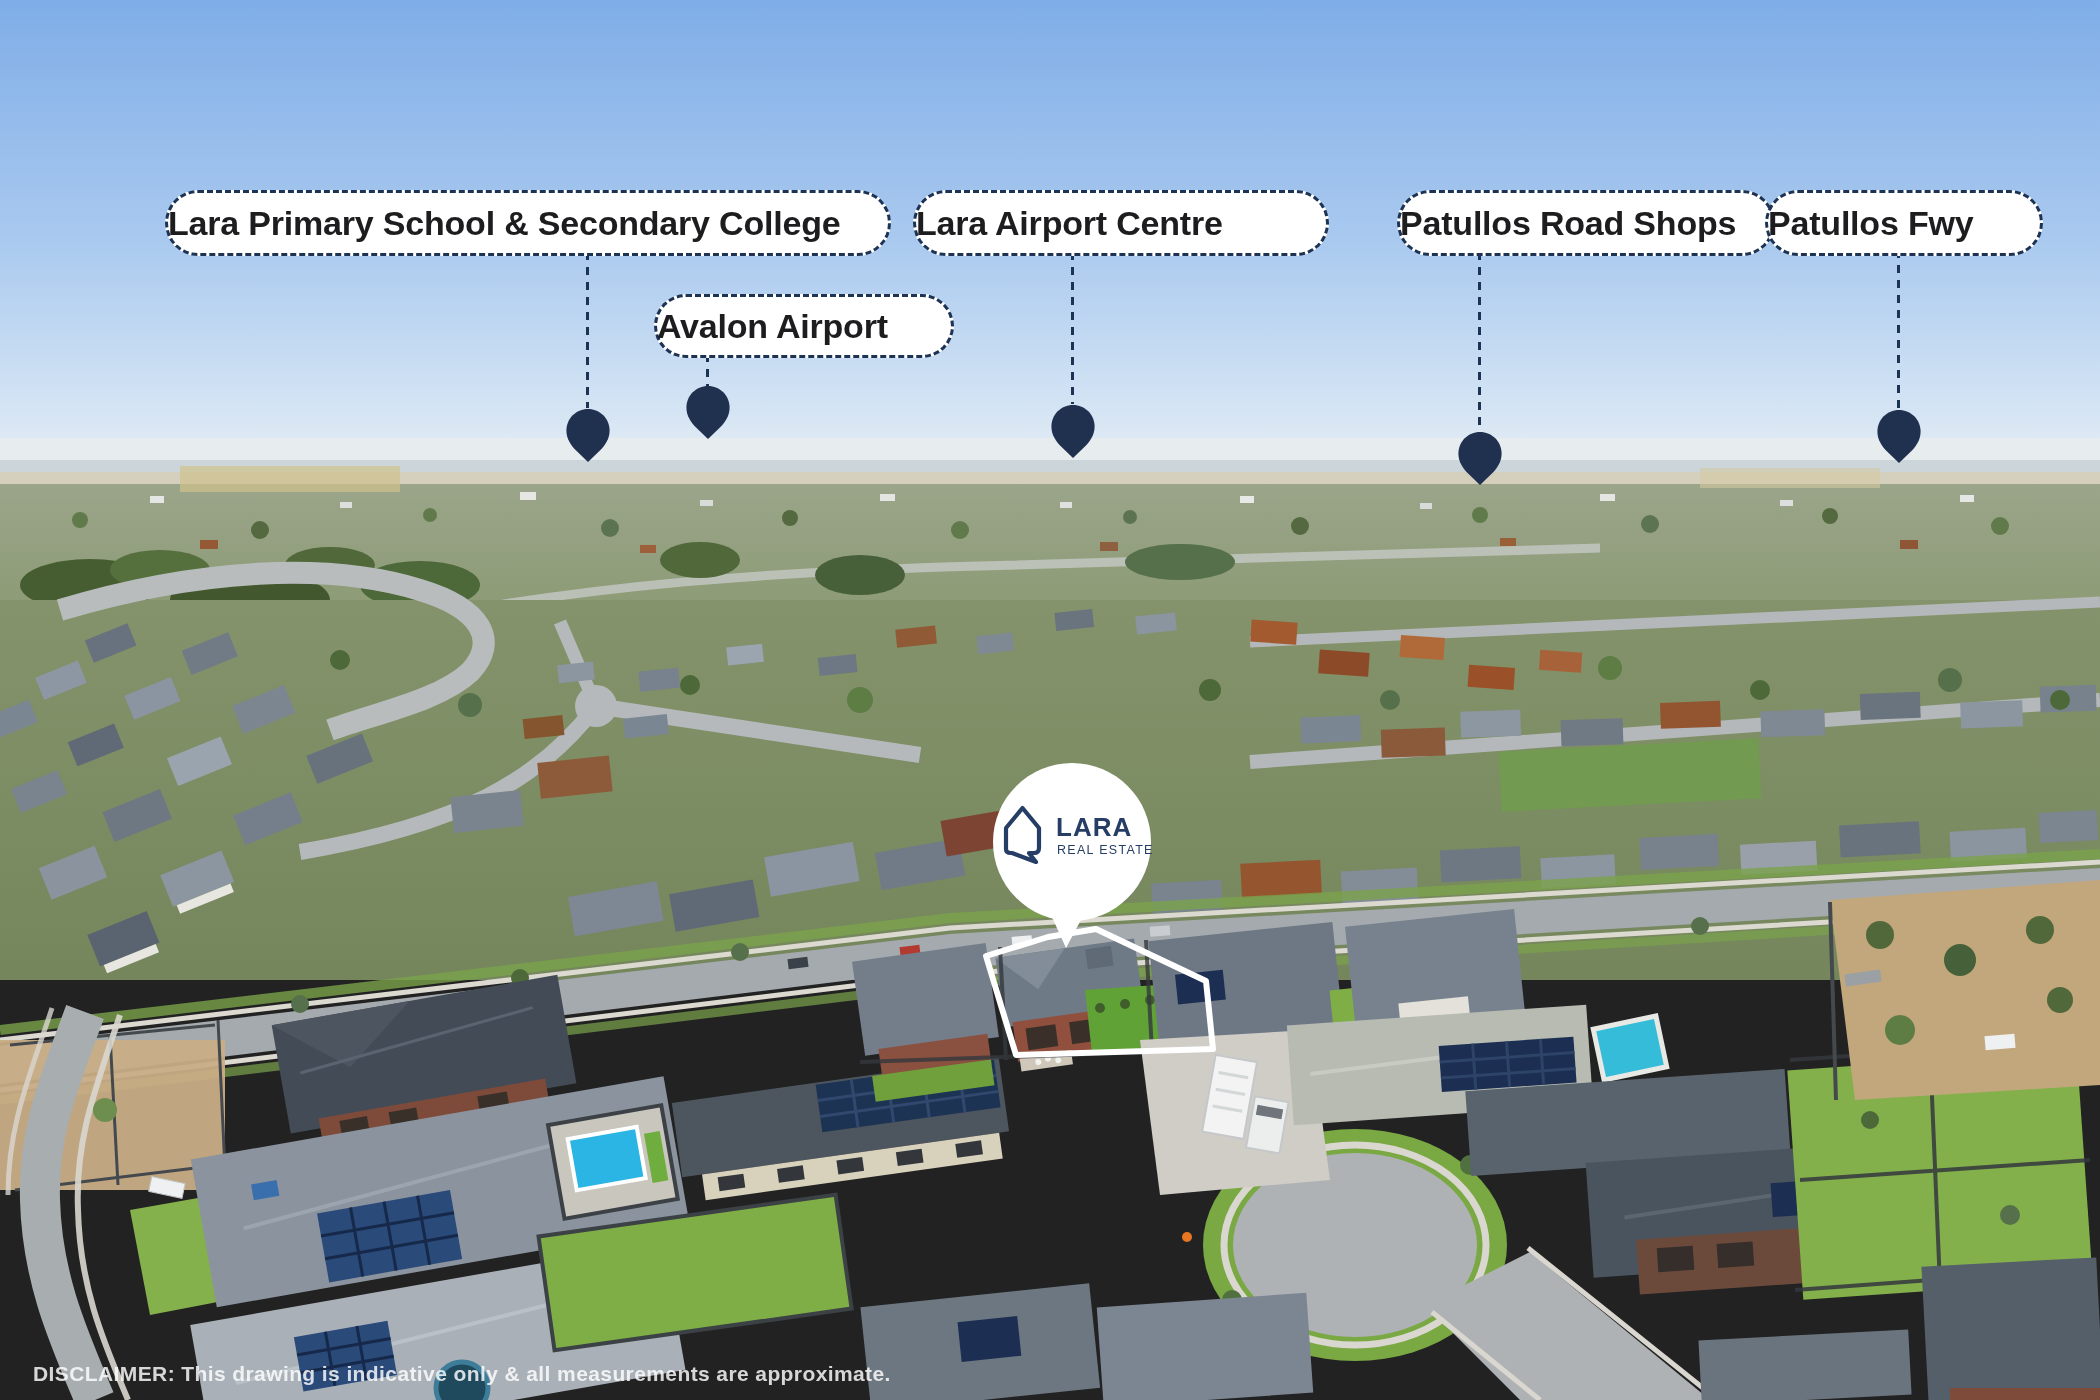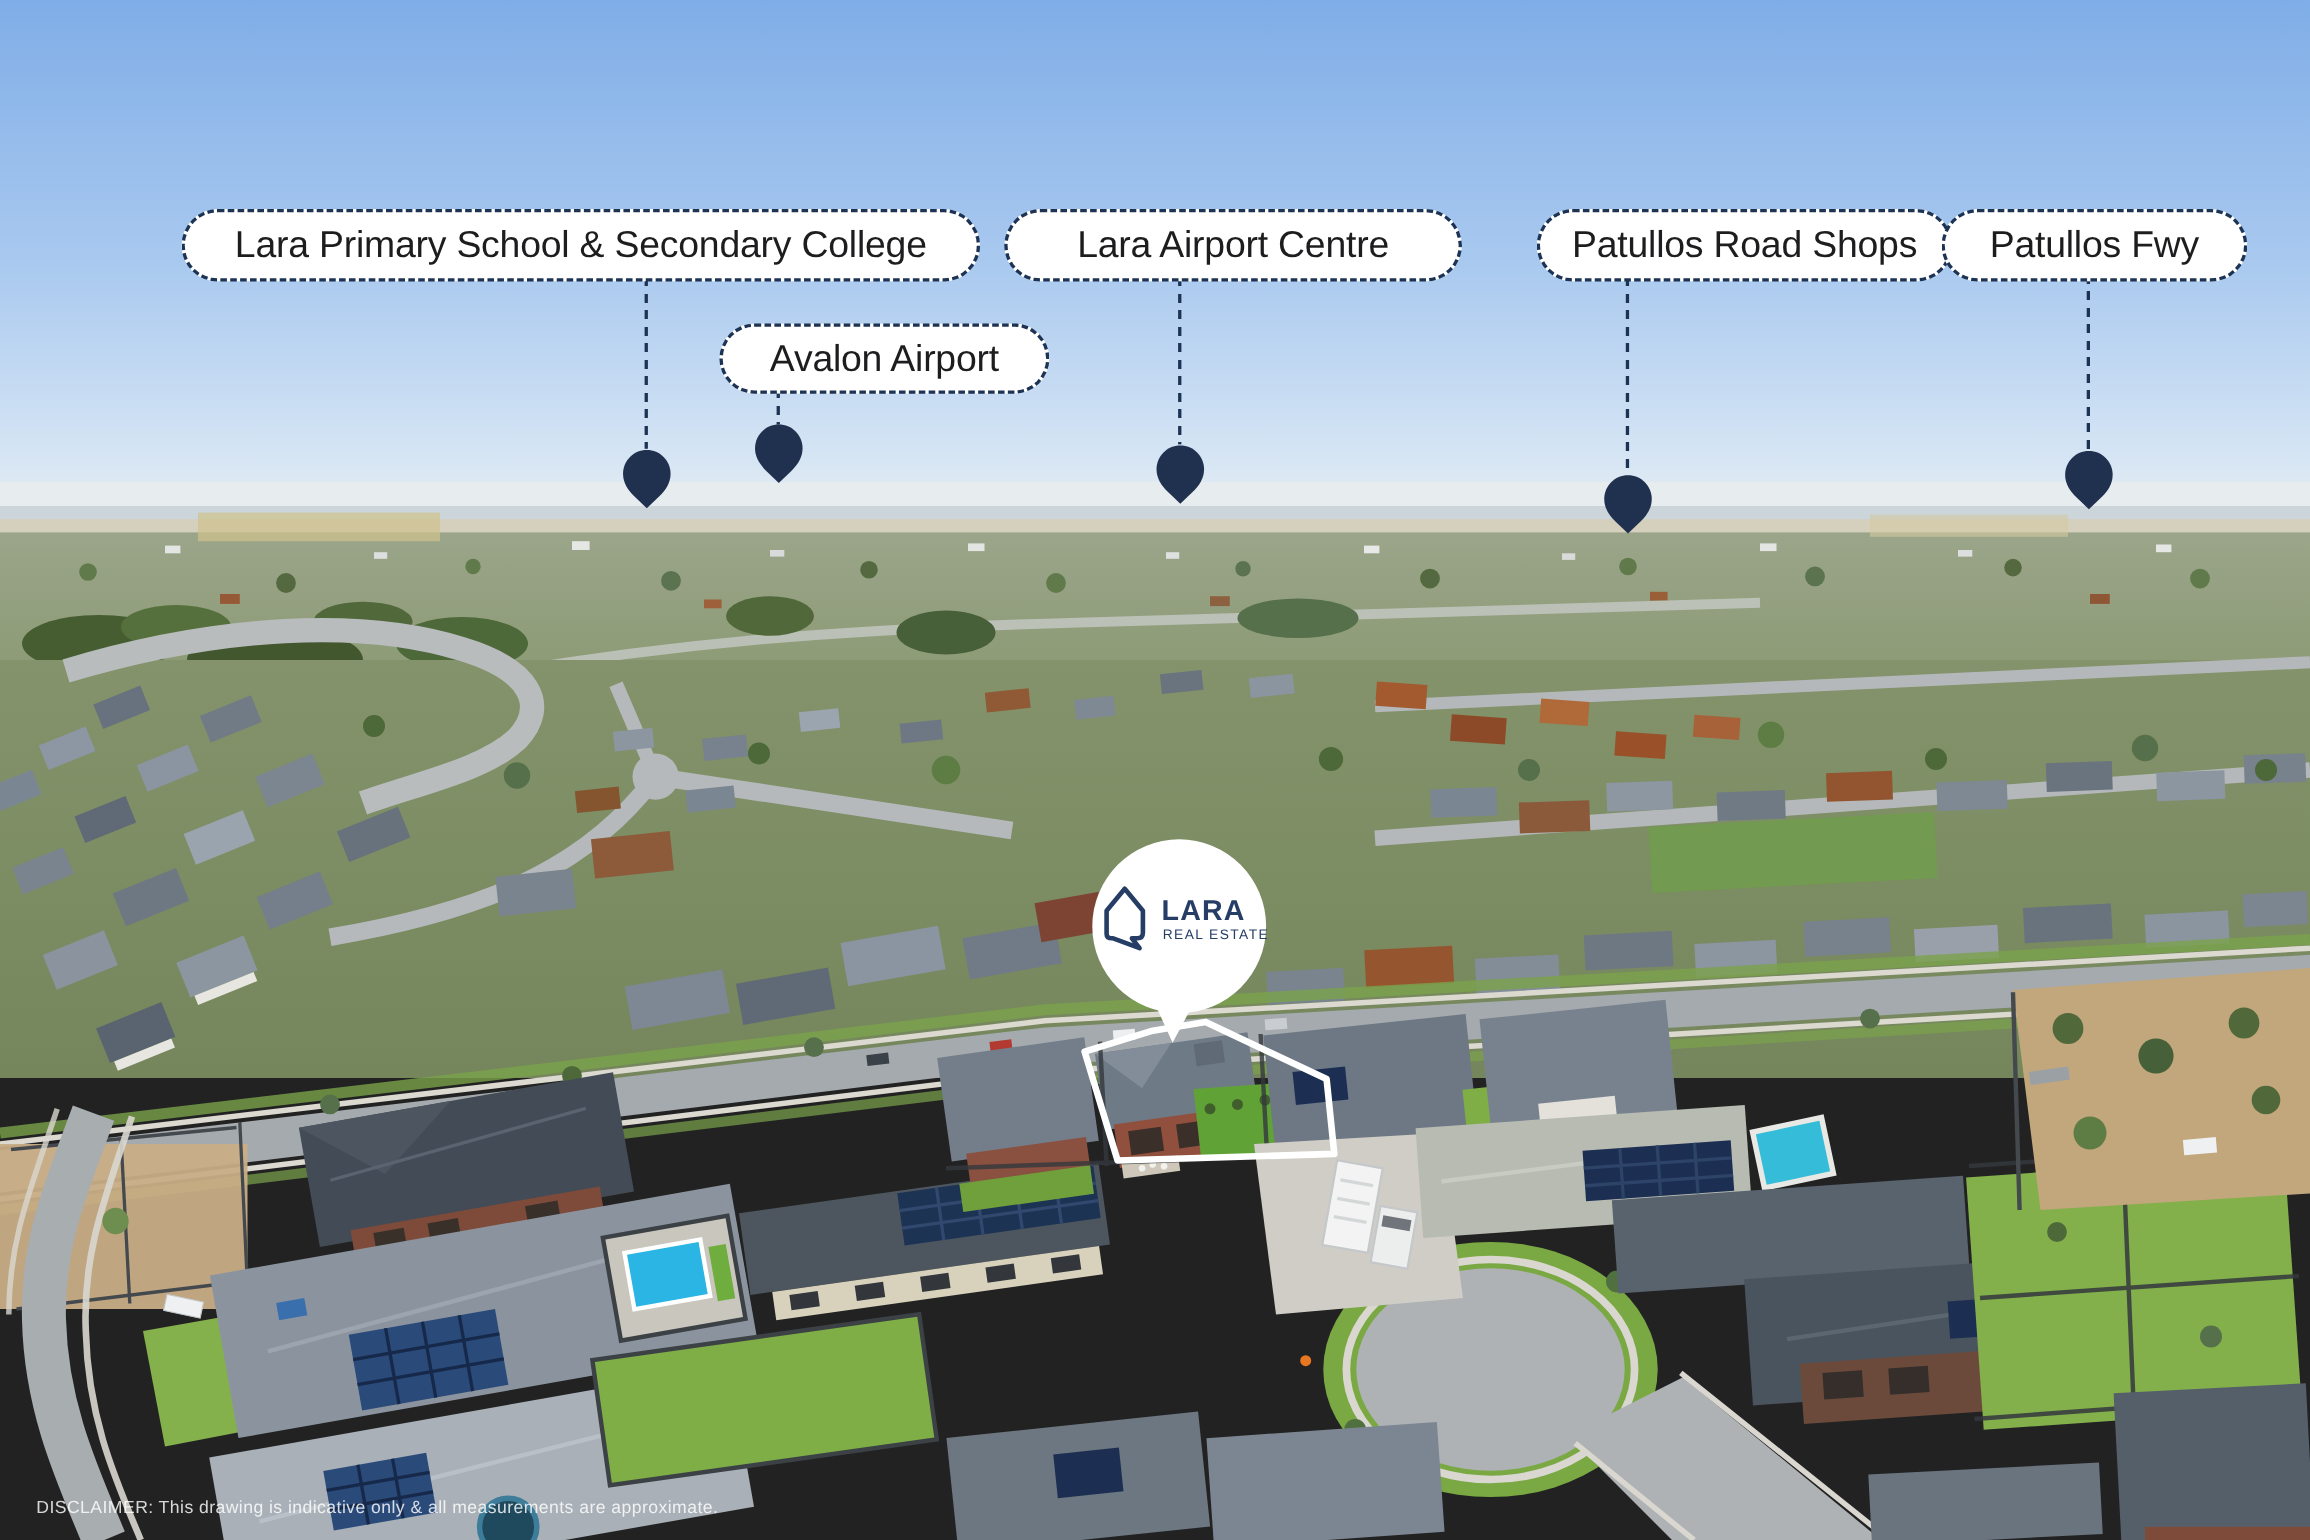--- a/index.html
+++ b/index.html
@@ -1,22 +1,22 @@
 <!DOCTYPE html>
 <html><head>
 <meta charset="utf-8">
 <style>
   html,body{margin:0;padding:0;background:#222;}
   #stage{position:relative;width:2100px;height:1400px;overflow:hidden;
          font-family:"Liberation Sans","DejaVu Sans",sans-serif;}
   #scene{position:absolute;left:0;top:0;z-index:0;}
   #marker-layer{position:absolute;left:0;top:0;z-index:2;pointer-events:none;}
-  .pill{position:absolute;display:flex;align-items:center;justify-content:center;
+  .pill{position:absolute;display:flex;align-items:center;
         background:#ffffff;border:3px dashed #1d3354;border-radius:36px;
-        color:#1d1d1f;font-size:34px;font-weight:400;letter-spacing:-0.2px;
+        color:#1d1d1f;font-size:34px;font-weight:700;letter-spacing:-0.2px;
         white-space:nowrap;z-index:3;}
   .pill-school  {left:165px; top:190px; width:720px; height:60px;}
   .pill-shopping{left:913px; top:190px; width:410px; height:60px;}
   .pill-patullos{left:1397px;top:190px; width:372px; height:60px;}
   .pill-princes {left:1765px;top:190px; width:272px; height:60px;}
   .pill-avalon  {left:654px; top:294px; width:294px; height:58px;}
   .connector{position:absolute;width:3px;z-index:3;
      background:repeating-linear-gradient(180deg,#1d3354 0 8px,rgba(0,0,0,0) 8px 15px);}
   .conn-school  {left:586px; top:252px;height:156px;}
   .conn-avalon  {left:706px; top:354px;height:32px;}
@@ -24,21 +24,21 @@
   .conn-patullos{left:1478px;top:252px;height:179px;}
   .conn-princes {left:1897px;top:250px;height:159px;}
   .pin{position:absolute;width:46px;height:55px;z-index:3;}
   .pin-school  {left:565px; top:408px;}
   .pin-avalon  {left:685px; top:385px;}
   .pin-shopping{left:1050px;top:404px;}
   .pin-patullos{left:1457px;top:431px;}
   .pin-princes {left:1876px;top:409px;}
   .pin svg{display:block;width:46px;height:55px;}
   #disclaimer{position:absolute;left:33px;top:1362px;z-index:4;
-      color:rgba(255,255,255,0.82);font-size:16px;font-weight:400;letter-spacing:0.4px;text-align:center;}
+      color:rgba(255,255,255,0.82);font-size:21px;font-weight:700;letter-spacing:0.4px;text-align:center;}
 </style>
 </head>
 <body>
 
 <div id="stage">
 
   <svg id="scene" width="2100" height="1400" viewBox="0 0 2100 1400" aria-hidden="true">
     <defs>
       <linearGradient id="sky" x1="0" y1="0" x2="0" y2="1">
         <stop offset="0" stop-color="#7fade7"></stop>

